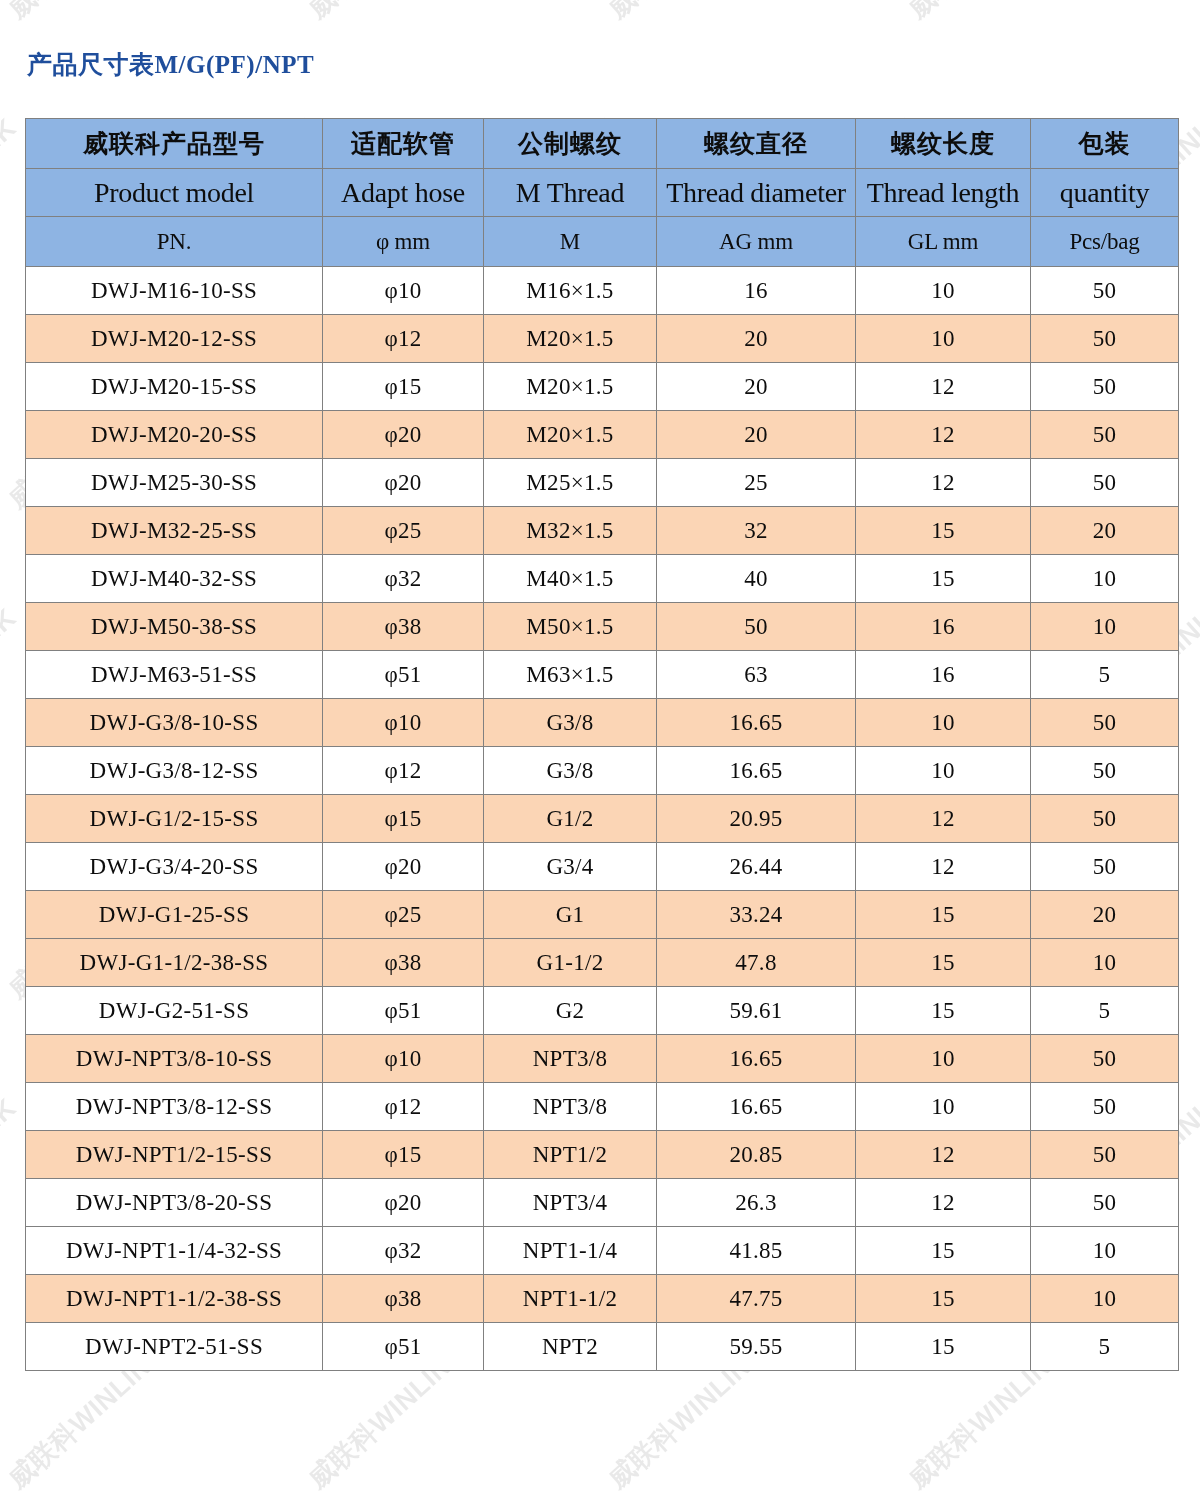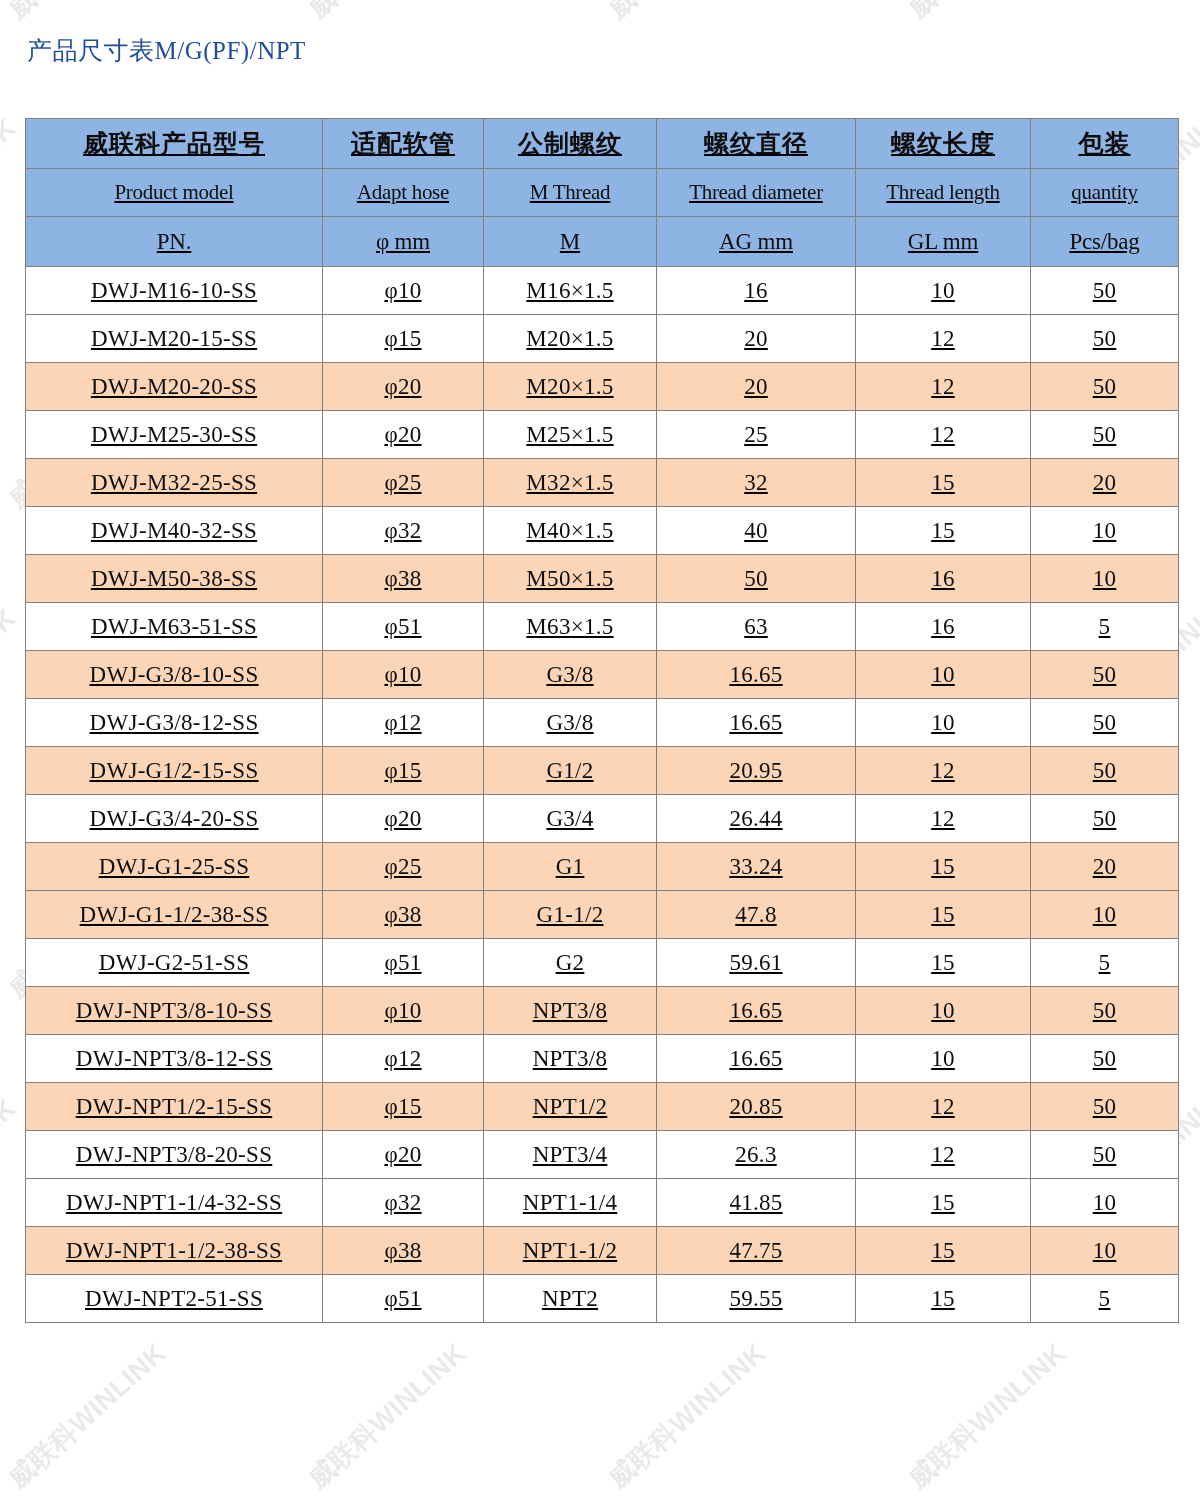--- a/index.html
+++ b/index.html
@@ -34,38 +34,37 @@
     white-space: nowrap;
     transform: rotate(-42deg);
     transform-origin: left top;
     letter-spacing: 0.5px;
   }
 
   
   #page-title {
     position: absolute;
     left: 27px;
-    top: 34px;
+    top: 48px;
     font-family: "Liberation Serif", "DejaVu Serif", serif;
     font-size: 25px;
-    font-weight: 400;
+    font-weight: 700;
     color: #1F4E9C;
     letter-spacing: 0.5px;
     z-index: 10;
     white-space: nowrap;
   }
 
   
   #spec-table-wrap {
     position: absolute;
     left: 25px;
     top: 118px;
     width: 1153px;
     z-index: 8;
-    text-decoration: underline;
   }
 
   table#spec-table {
     border-collapse: collapse;
     table-layout: fixed;
     width: 1153px;
     background: transparent;
   }
 
   table#spec-table td {
@@ -91,21 +90,21 @@
     background: #8EB4E3;
     height: 50px;
     font-size: 25px;
     font-weight: 700;
     font-family: "Liberation Serif", "DejaVu Serif", serif;
     letter-spacing: 1px;
   }
   tr.hdr-en td {
     background: #8EB4E3;
     height: 48px;
-    font-size: 21px;
+    font-size: 28px;
     font-family: "DejaVu Sans Mono", "Liberation Mono", monospace;
     letter-spacing: -0.3px;
   }
   tr.hdr-sym td {
     background: #8EB4E3;
     height: 50px;
     font-size: 23px;
     font-family: "DejaVu Sans Mono", "Liberation Mono", monospace;
     letter-spacing: -0.2px;
   }
@@ -195,20 +194,28 @@
           <td>Pcs/bag</td>
         </tr>
         <tr class="data white">
           <td>DWJ-M16-10-SS</td>
           <td>φ10</td>
           <td>M16×1.5</td>
           <td>16</td>
           <td>10</td>
           <td>50</td>
         </tr>
+        <tr class="data peach">
+          <td>DWJ-M20-12-SS</td>
+          <td>φ12</td>
+          <td>M20×1.5</td>
+          <td>20</td>
+          <td>10</td>
+          <td>50</td>
+        </tr>
         <tr class="data white">
           <td>DWJ-M20-15-SS</td>
           <td>φ15</td>
           <td>M20×1.5</td>
           <td>20</td>
           <td>12</td>
           <td>50</td>
         </tr>
         <tr class="data peach">
           <td>DWJ-M20-20-SS</td>

